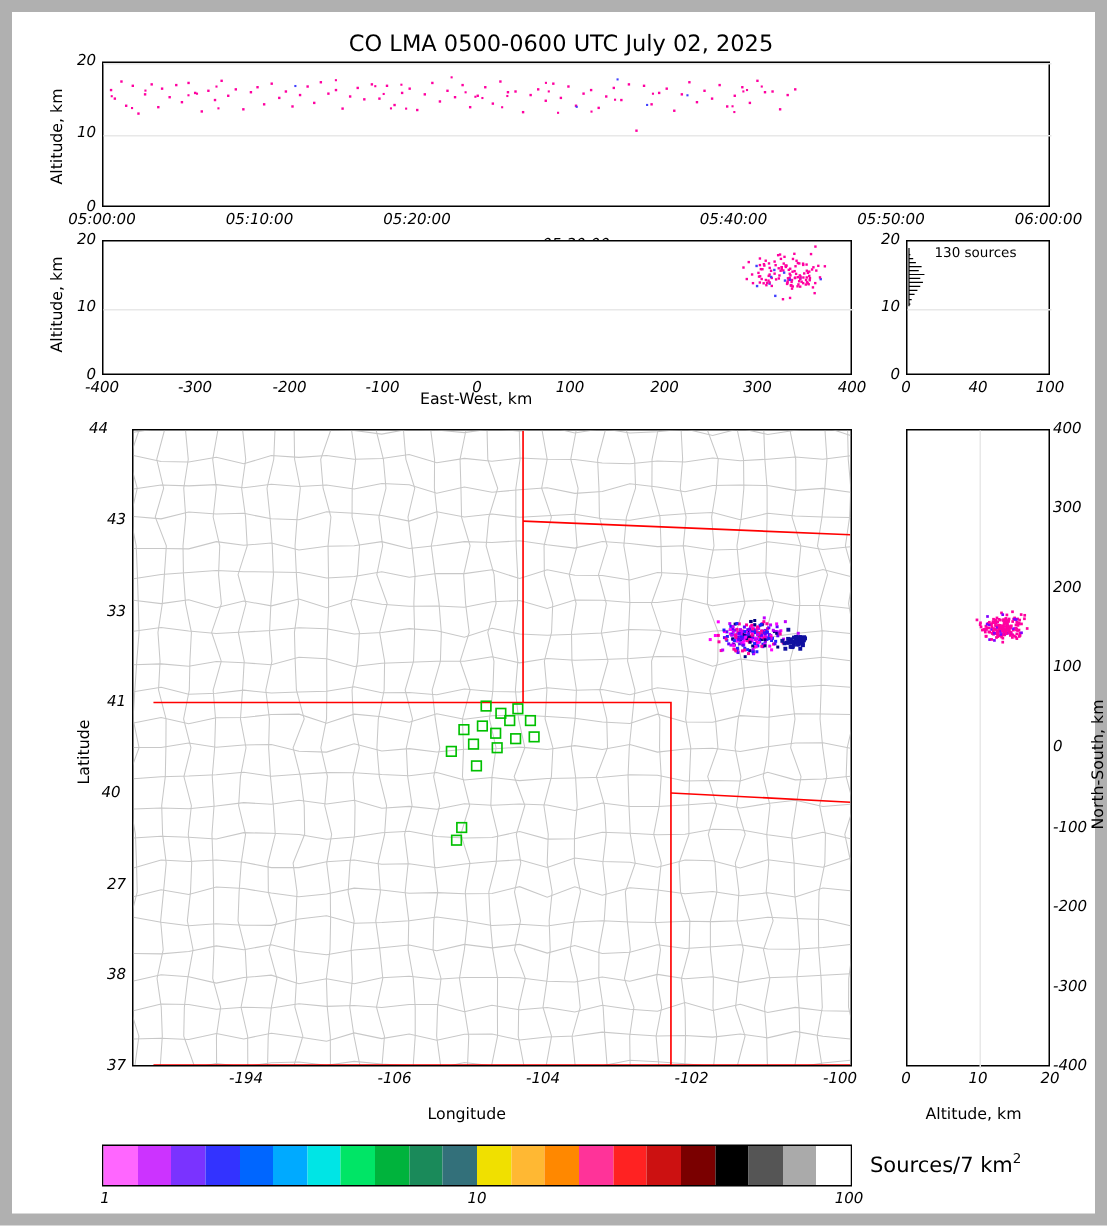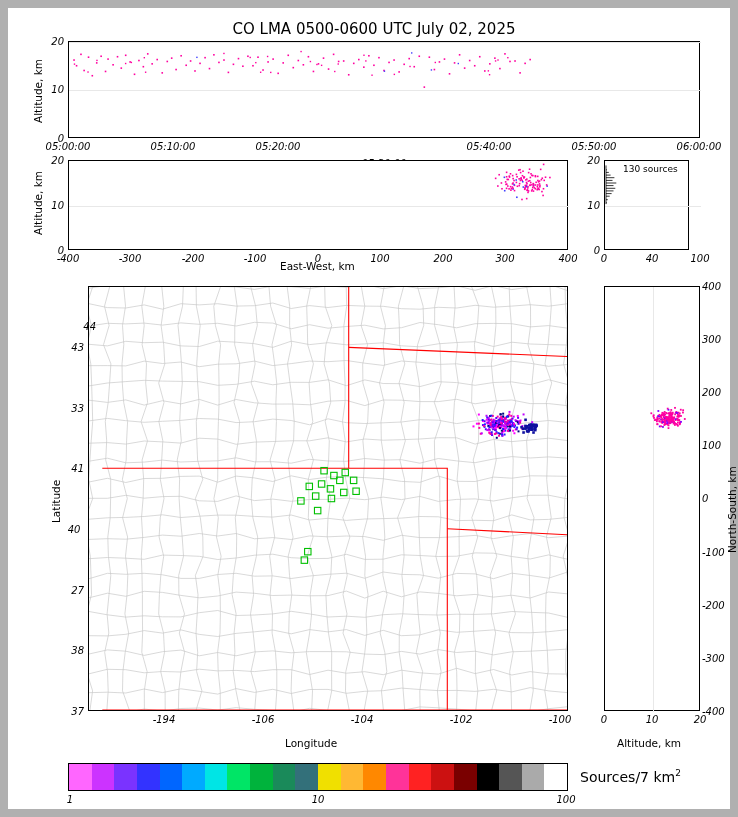--- a/index.html
+++ b/index.html
@@ -331,21 +331,21 @@
   <div class="tick tickx" style="left:185px;top:245px;">-200</div>
   <div class="tick tickx" style="left:247px;top:245px;">-100</div>
   <div class="tick tickx" style="left:310px;top:245px;">0</div>
   <div class="tick tickx" style="left:372px;top:245px;">100</div>
   <div class="tick tickx" style="left:435px;top:245px;">200</div>
   <div class="tick tickx" style="left:497px;top:245px;">300</div>
   <div class="tick tickx" style="left:560px;top:245px;">400</div>
   <div class="axlabel rot" style="left:24px;top:227px;">Altitude, km</div>
   <div class="axlabel" style="left:272px;top:252px;">East-West, km</div>
 
-  <div class="axes" style="left:596px;top:152px;width:85px;height:90px;">
+  <div class="axes" style="left:596px;top:152px;width:96px;height:90px;">
     <div class="gridline" style="left:0;top:45px;width:96px;height:1px;"></div>
     <div class="ttl-sub" style="left:18px;top:3px;">130 sources</div>
     <svg width="94" height="88" style="position:absolute;left:0;top:0;">
       <g id="p3bars" stroke="#000" stroke-width="0.8" fill="none">
           <path d="M 1 41.8 L 1.9 41.8 M 1 38.7 L 2.8 38.7 M 1 35.2 L 4.7 35.2 M 1 32.6 L 6.6 32.6 M 1 29.9 L 8.5 29.9 M 1 27.3 L 10.3 27.3 M 1 24.6 L 8.5 24.6 M 1 22.0 L 11.3 22.0 M 1 19.4 L 7.5 19.4 M 1 16.7 L 9.4 16.7 M 1 14.1 L 5.6 14.1 M 1 11.4 L 3.8 11.4 M 1 8.8 L 1.9 8.8 M 1 6.2 L 0.9 6.2 M 1 43.1 L 1 4.4" stroke="#000" stroke-width="0.8" fill="none"></path>
         </g>
     </svg>
   </div>
   <div class="tick ticky" style="left:572px;top:242px;width:20px;">0</div>
   <div class="tick ticky" style="left:572px;top:197px;width:20px;">10</div>
@@ -738,21 +738,21 @@
         </g>
     </svg>
   </div>
   <div class="tick ticky" style="left:56px;top:703px;width:20px;">37</div>
   <div class="tick ticky" style="left:56px;top:642px;width:20px;">38</div>
   <div class="tick ticky" style="left:56px;top:582px;width:20px;">27</div>
   <div class="tick ticky" style="left:56px;top:521px;width:20px;text-align:center;">40</div>
   <div class="tick ticky" style="left:56px;top:460px;width:20px;">41</div>
   <div class="tick ticky" style="left:56px;top:400px;width:20px;">33</div>
   <div class="tick ticky" style="left:56px;top:339px;width:20px;">43</div>
-  <div class="tick ticky" style="left:68px;top:278px;width:20px;margin-top:40px;">44</div>
+  <div class="tick ticky" style="left:44px;top:278px;width:20px;">44</div>
   <div class="tick tickx" style="left:156px;top:706px;">-194</div>
   <div class="tick tickx" style="left:255px;top:706px;">-106</div>
   <div class="tick tickx" style="left:354px;top:706px;">-104</div>
   <div class="tick tickx" style="left:453px;top:706px;">-102</div>
   <div class="tick tickx" style="left:552px;top:706px;">-100</div>
   <div class="axlabel rot" style="left:42px;top:515px;">Latitude</div>
   <div class="axlabel" style="left:277px;top:729px;">Longitude</div>
 
   <div class="axes" style="left:596px;top:278px;width:96px;height:425px;">
     <div class="gridline" style="left:48px;top:0;width:1px;height:425px;"></div>

